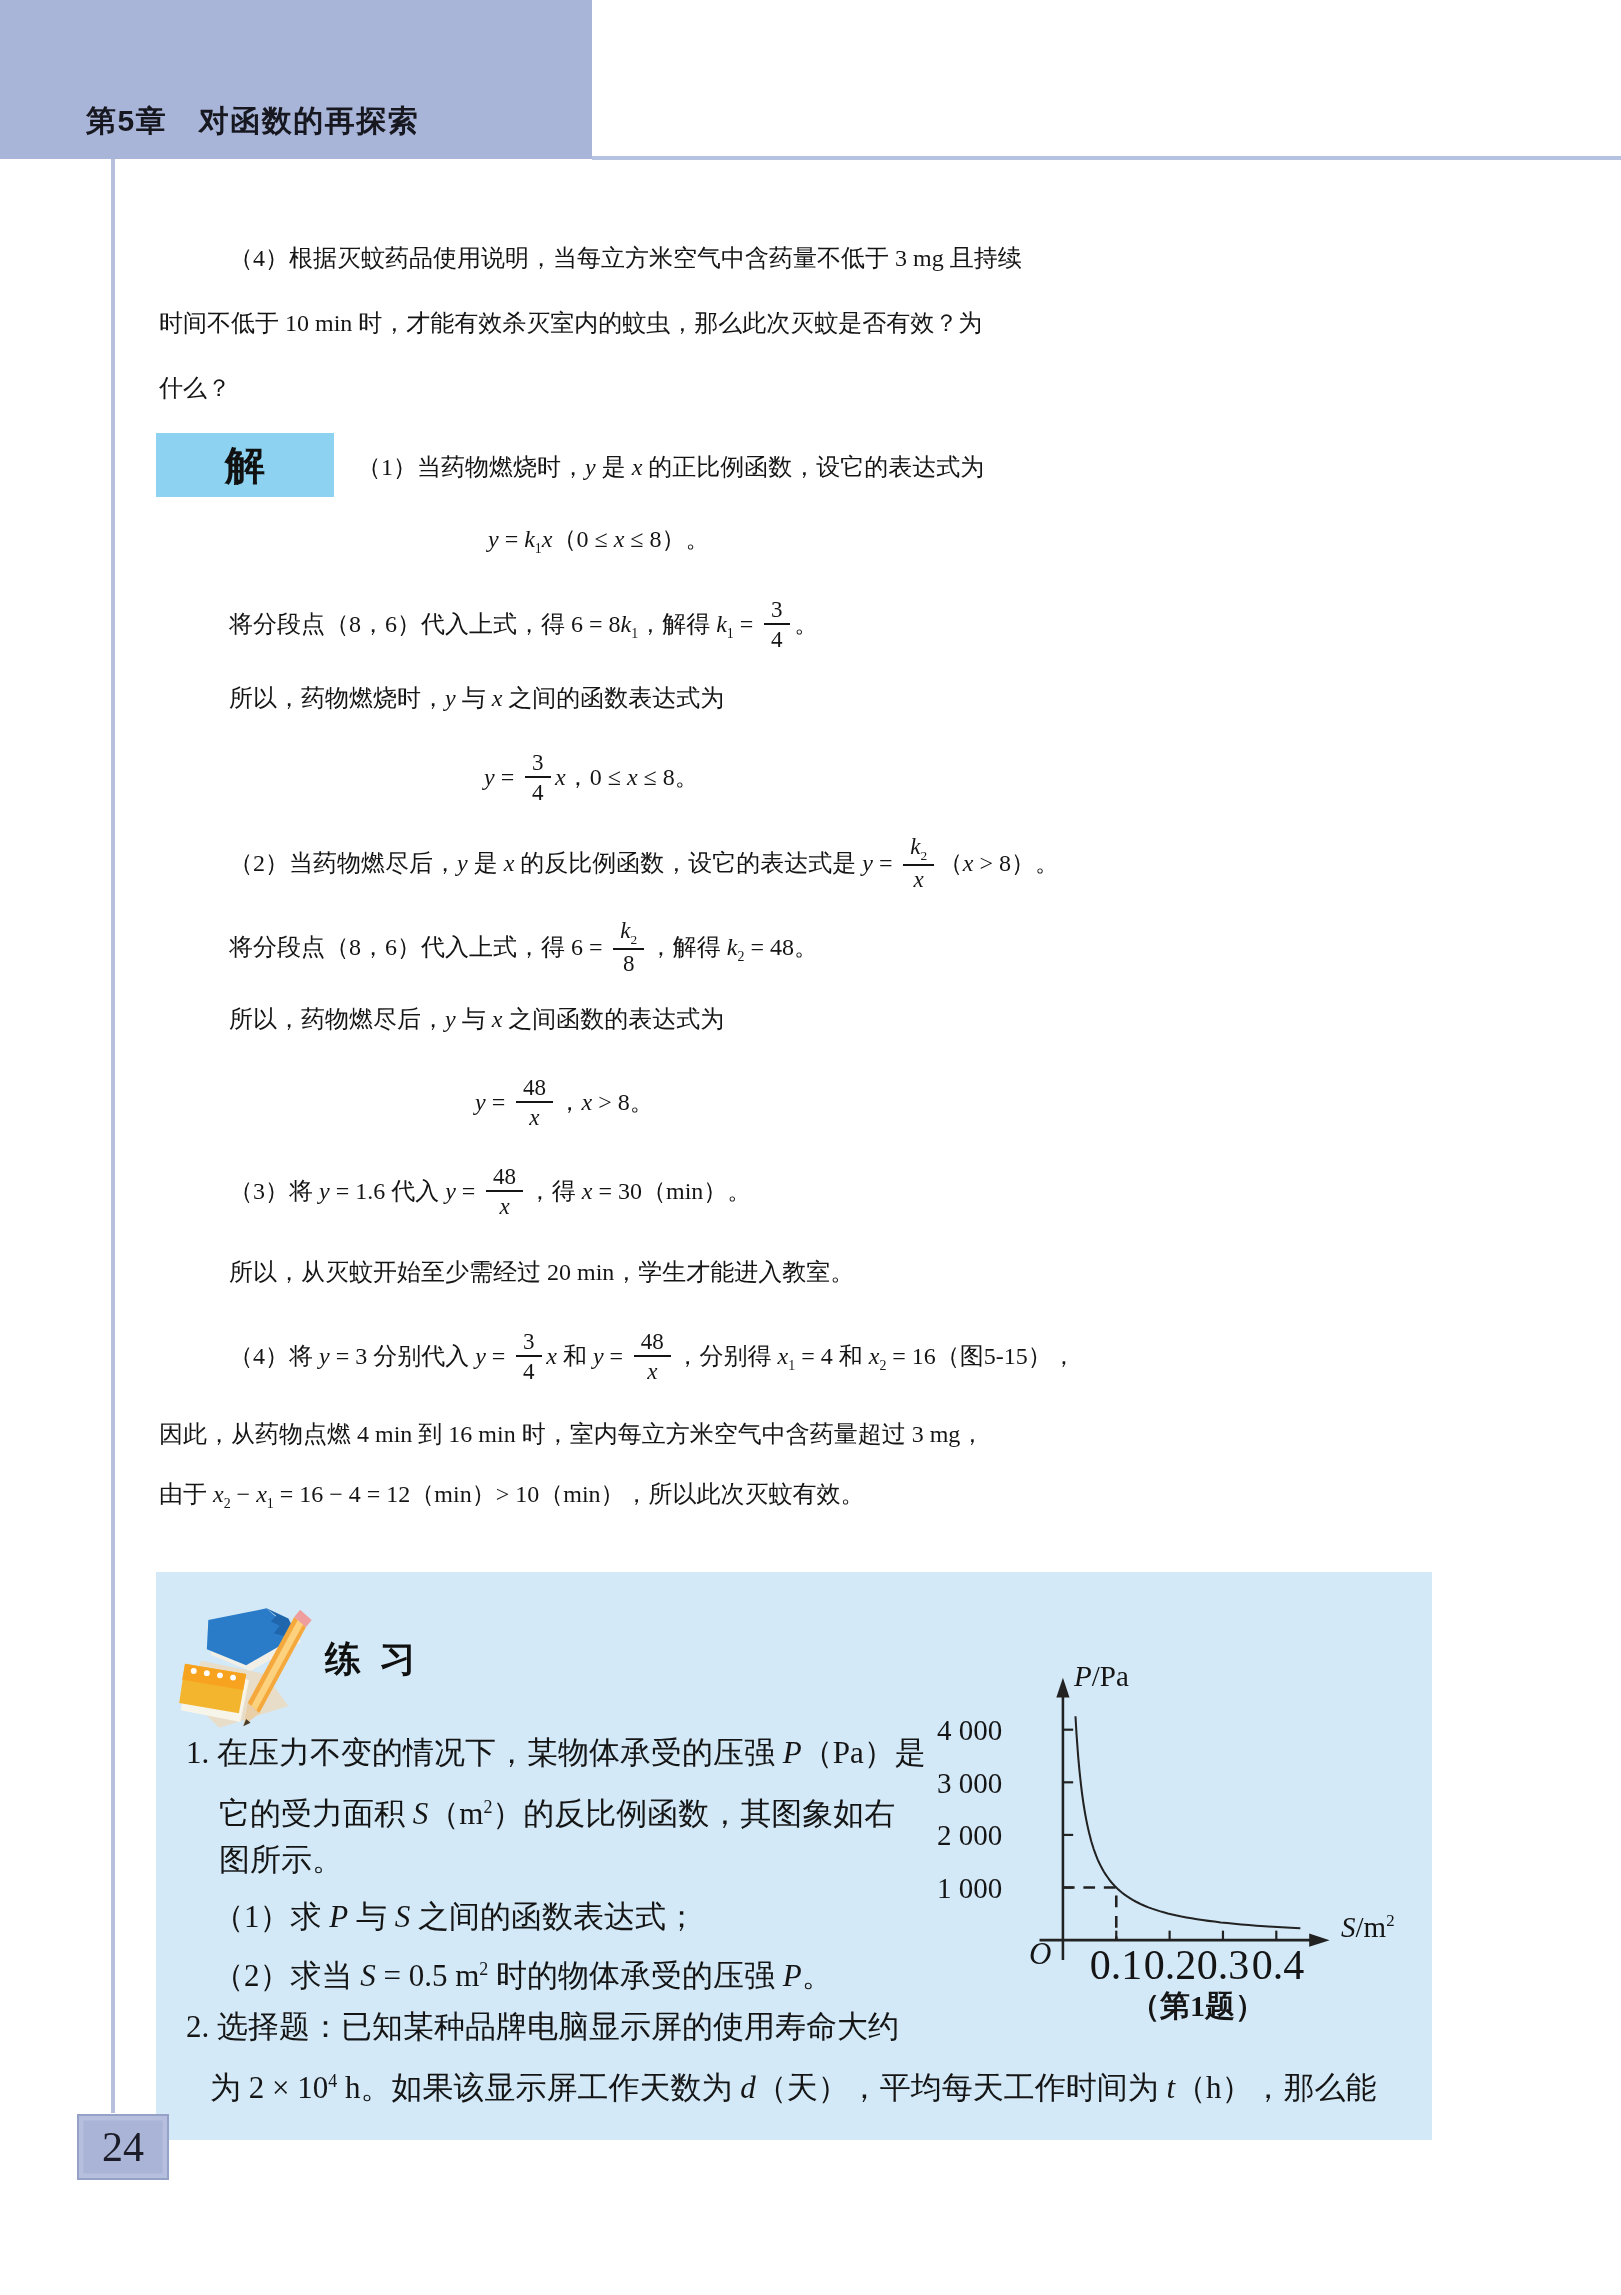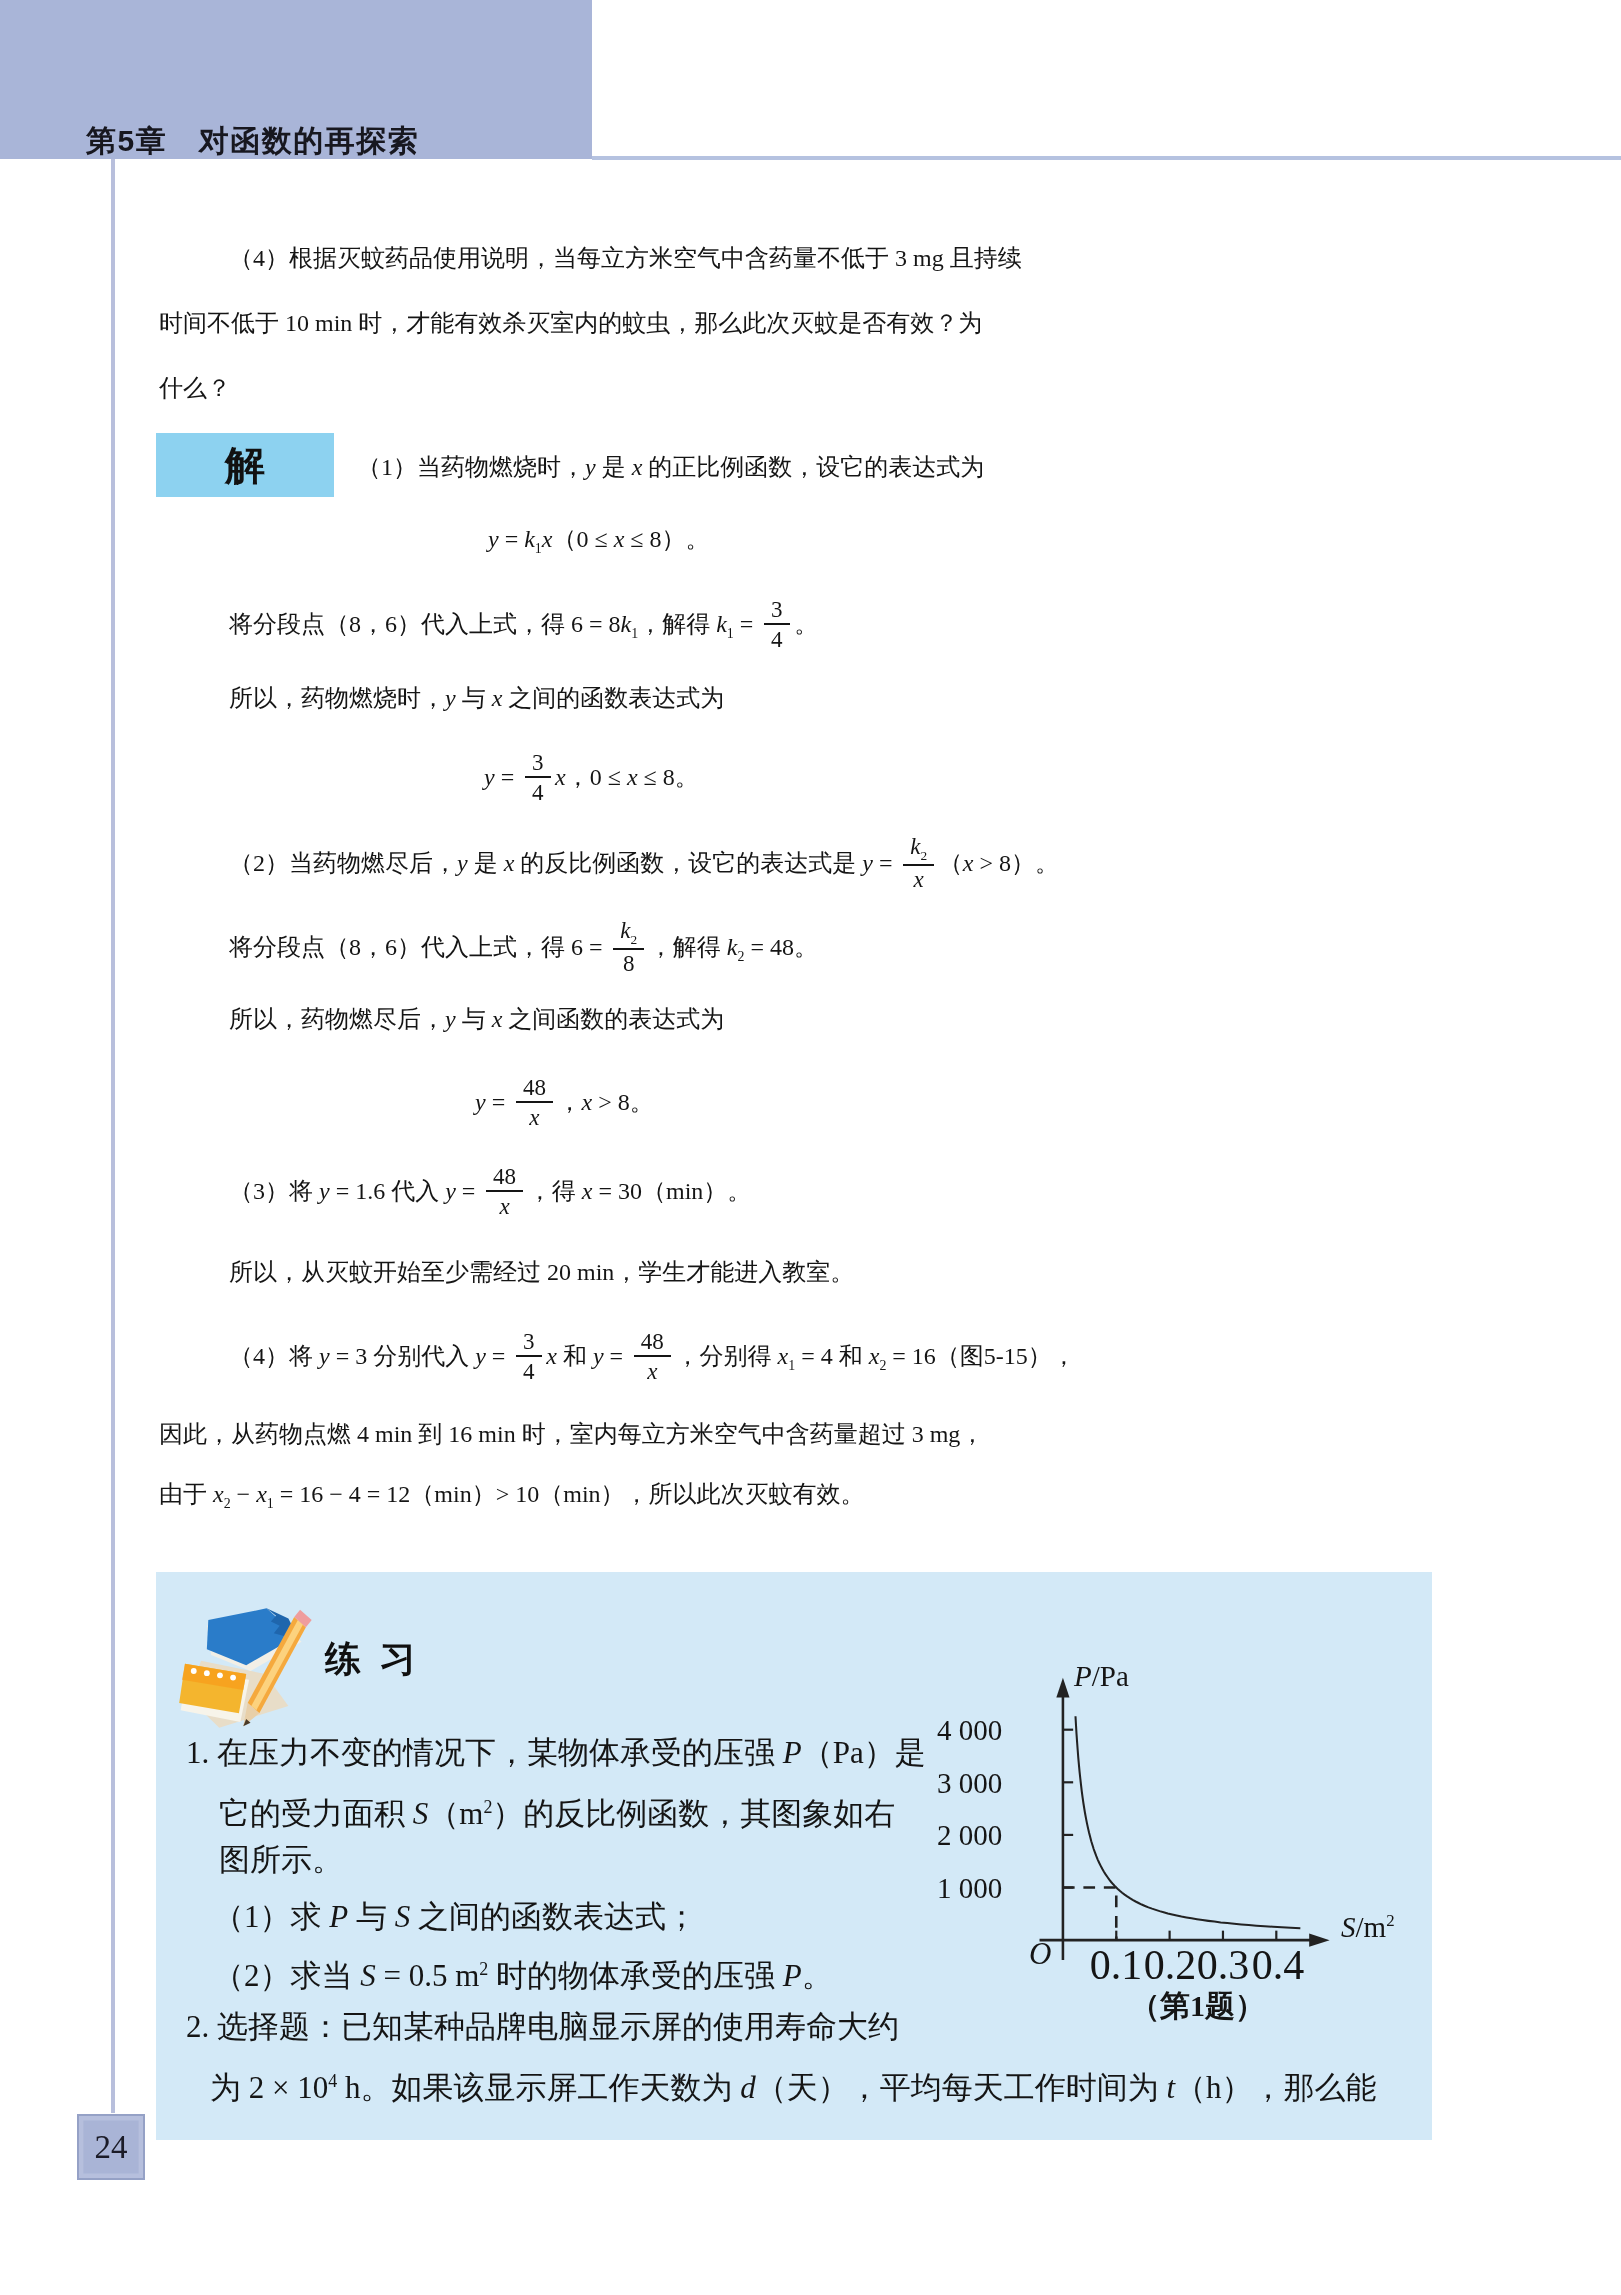--- a/index.html
+++ b/index.html
@@ -2,21 +2,21 @@
 <html style="font-size:11.7px"><head>
 <meta charset="utf-8">
 <style>
   html,body{margin:0;padding:0;background:#ffffff;}
   body{width:1622px;height:2295px;position:relative;overflow:hidden;
        font-family:"Liberation Serif","DejaVu Serif",serif;color:#151515;}
   .abs{position:absolute;}
   
   .band{left:0;top:0;width:592px;height:159px;background:#a9b5d8;}
   .band-title{left:86px;top:101px;font-family:"Liberation Sans","DejaVu Sans",sans-serif;
-              font-weight:bold;font-size:30px;color:#17171f;letter-spacing:1.5px;white-space:nowrap;margin-top:20px;}
+              font-weight:bold;font-size:30px;color:#17171f;letter-spacing:1.5px;white-space:nowrap;}
   .band-rule{left:592px;top:156px;width:1030px;height:3.7px;background:#b5c2e0;}
   .left-rule{left:111px;top:159px;width:3.7px;height:1954px;background:#b8bfdc;}
   
   .tl{position:absolute;white-space:nowrap;font-size:24px;height:47px;line-height:47px;}
   .f42{font-size:31px;}
   i.mi{font-style:italic;}
   sub{font-size:0.58em;}
   sup{font-size:0.58em;}
   .frac{display:inline-block;vertical-align:middle;text-align:center;line-height:1.02;
         position:relative;top:-0.10em;margin:0 4.4px;font-size:0.96em;}
@@ -30,24 +30,24 @@
   
   .exbox{left:156px;top:1572px;width:1276px;height:568px;background:#d3e9f7;}
   .ex-title{left:325px;top:1635px;font-family:"Liberation Sans","DejaVu Sans",sans-serif;
             font-weight:bold;font-size:36px;letter-spacing:4.4px;color:#101010;}
   
   .gtx{position:absolute;font-size:29px;white-space:nowrap;}
   .ytick{left:937px;width:118px;text-align:left;height:32px;line-height:32px;}
   .xtick{width:66px;text-align:center;top:1948px;font-size:42px;height:34px;line-height:34px;}
   .caption{left:1026px;top:1986px;width:343px;text-align:center;font-size:30px;font-weight:bold;}
   
-  .pagenum{left:77px;top:2114px;width:68px;height:66px;background:#a9b4d6;
+  .pagenum{left:77px;top:2114px;width:92px;height:66px;background:#a9b4d6;
            border:2.2px solid #95a1c6;box-sizing:border-box;
            box-shadow:inset 0 0 0 4.4px #b6bfdd;
-           display:flex;align-items:center;justify-content:center;font-size:33px;color:#1c1c28;}
+           display:flex;align-items:center;justify-content:center;font-size:42px;color:#1c1c28;}
   svg{display:block;}
 </style>
 </head>
 <body>
 
 <div class="abs band"></div>
 <div class="abs band-title">第5章　对函数的再探索</div>
 <div class="abs band-rule"></div>
 <div class="abs left-rule"></div>
 

